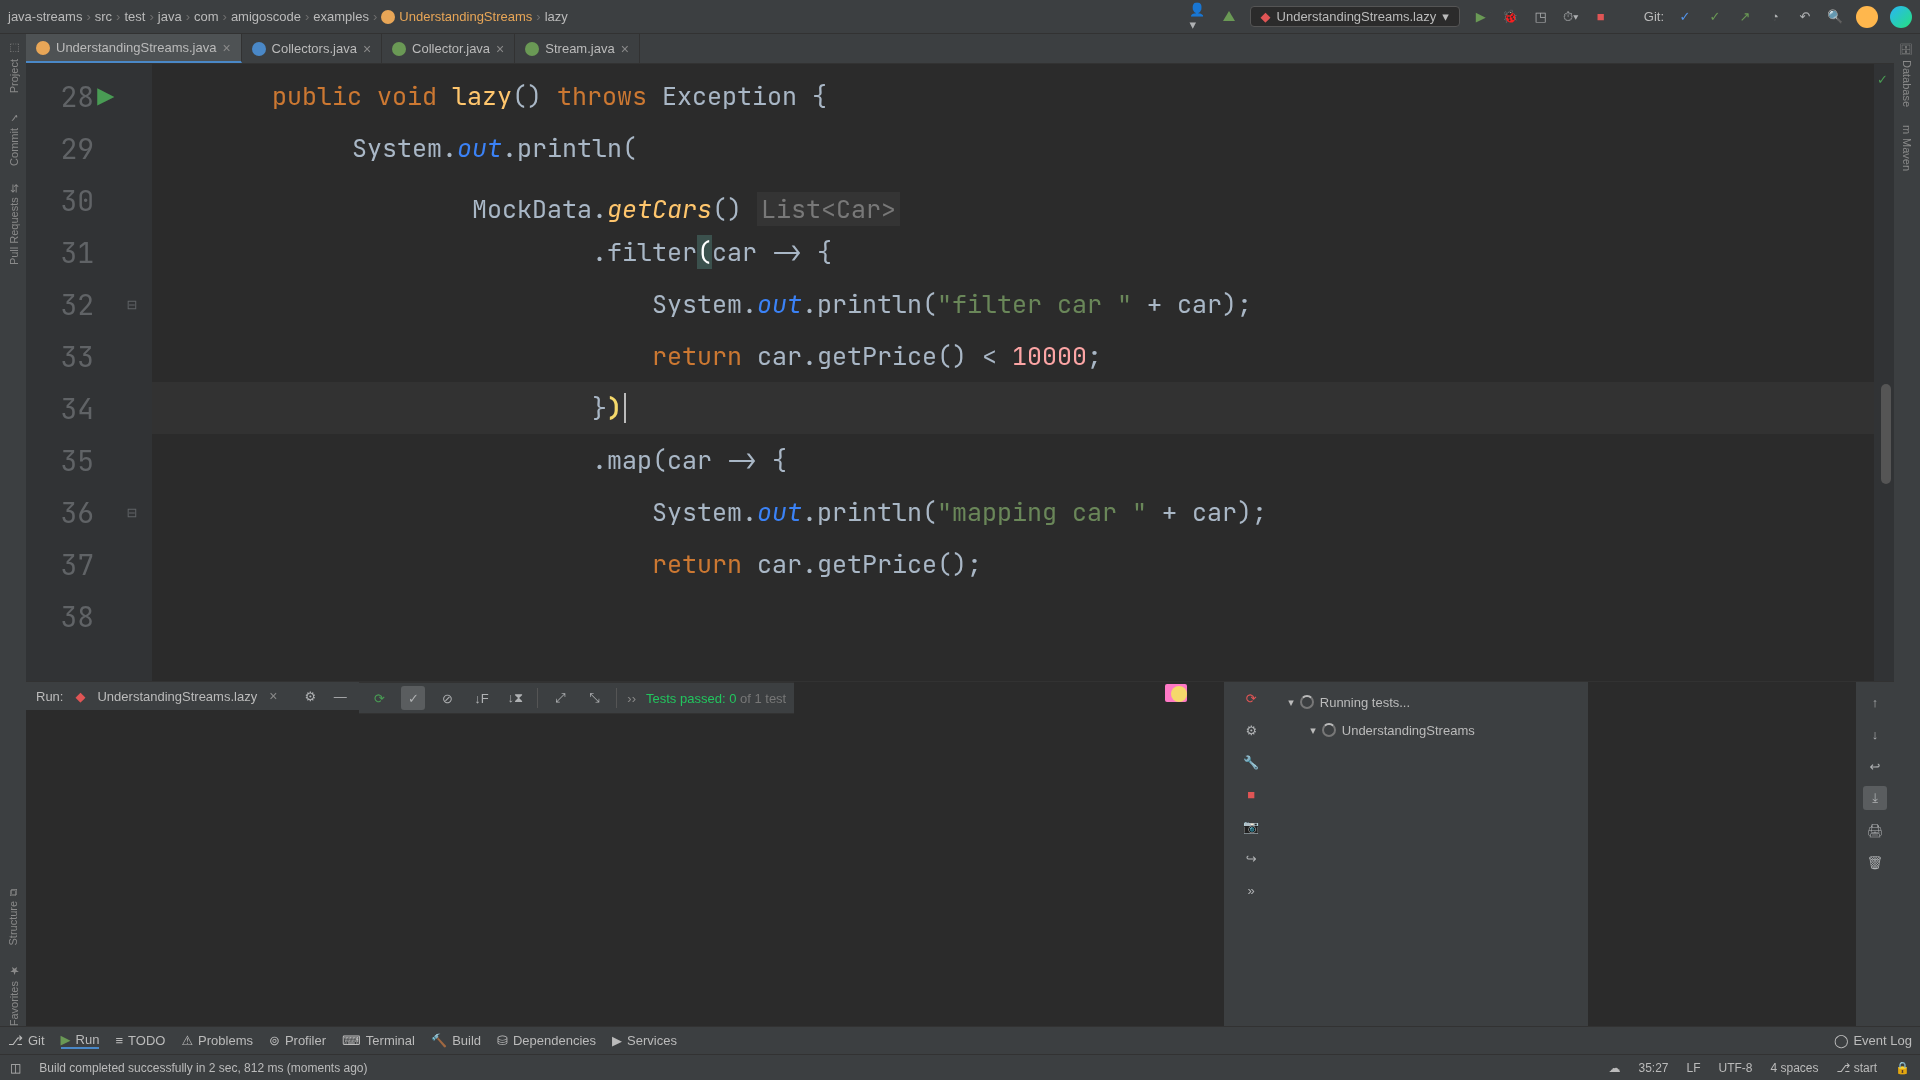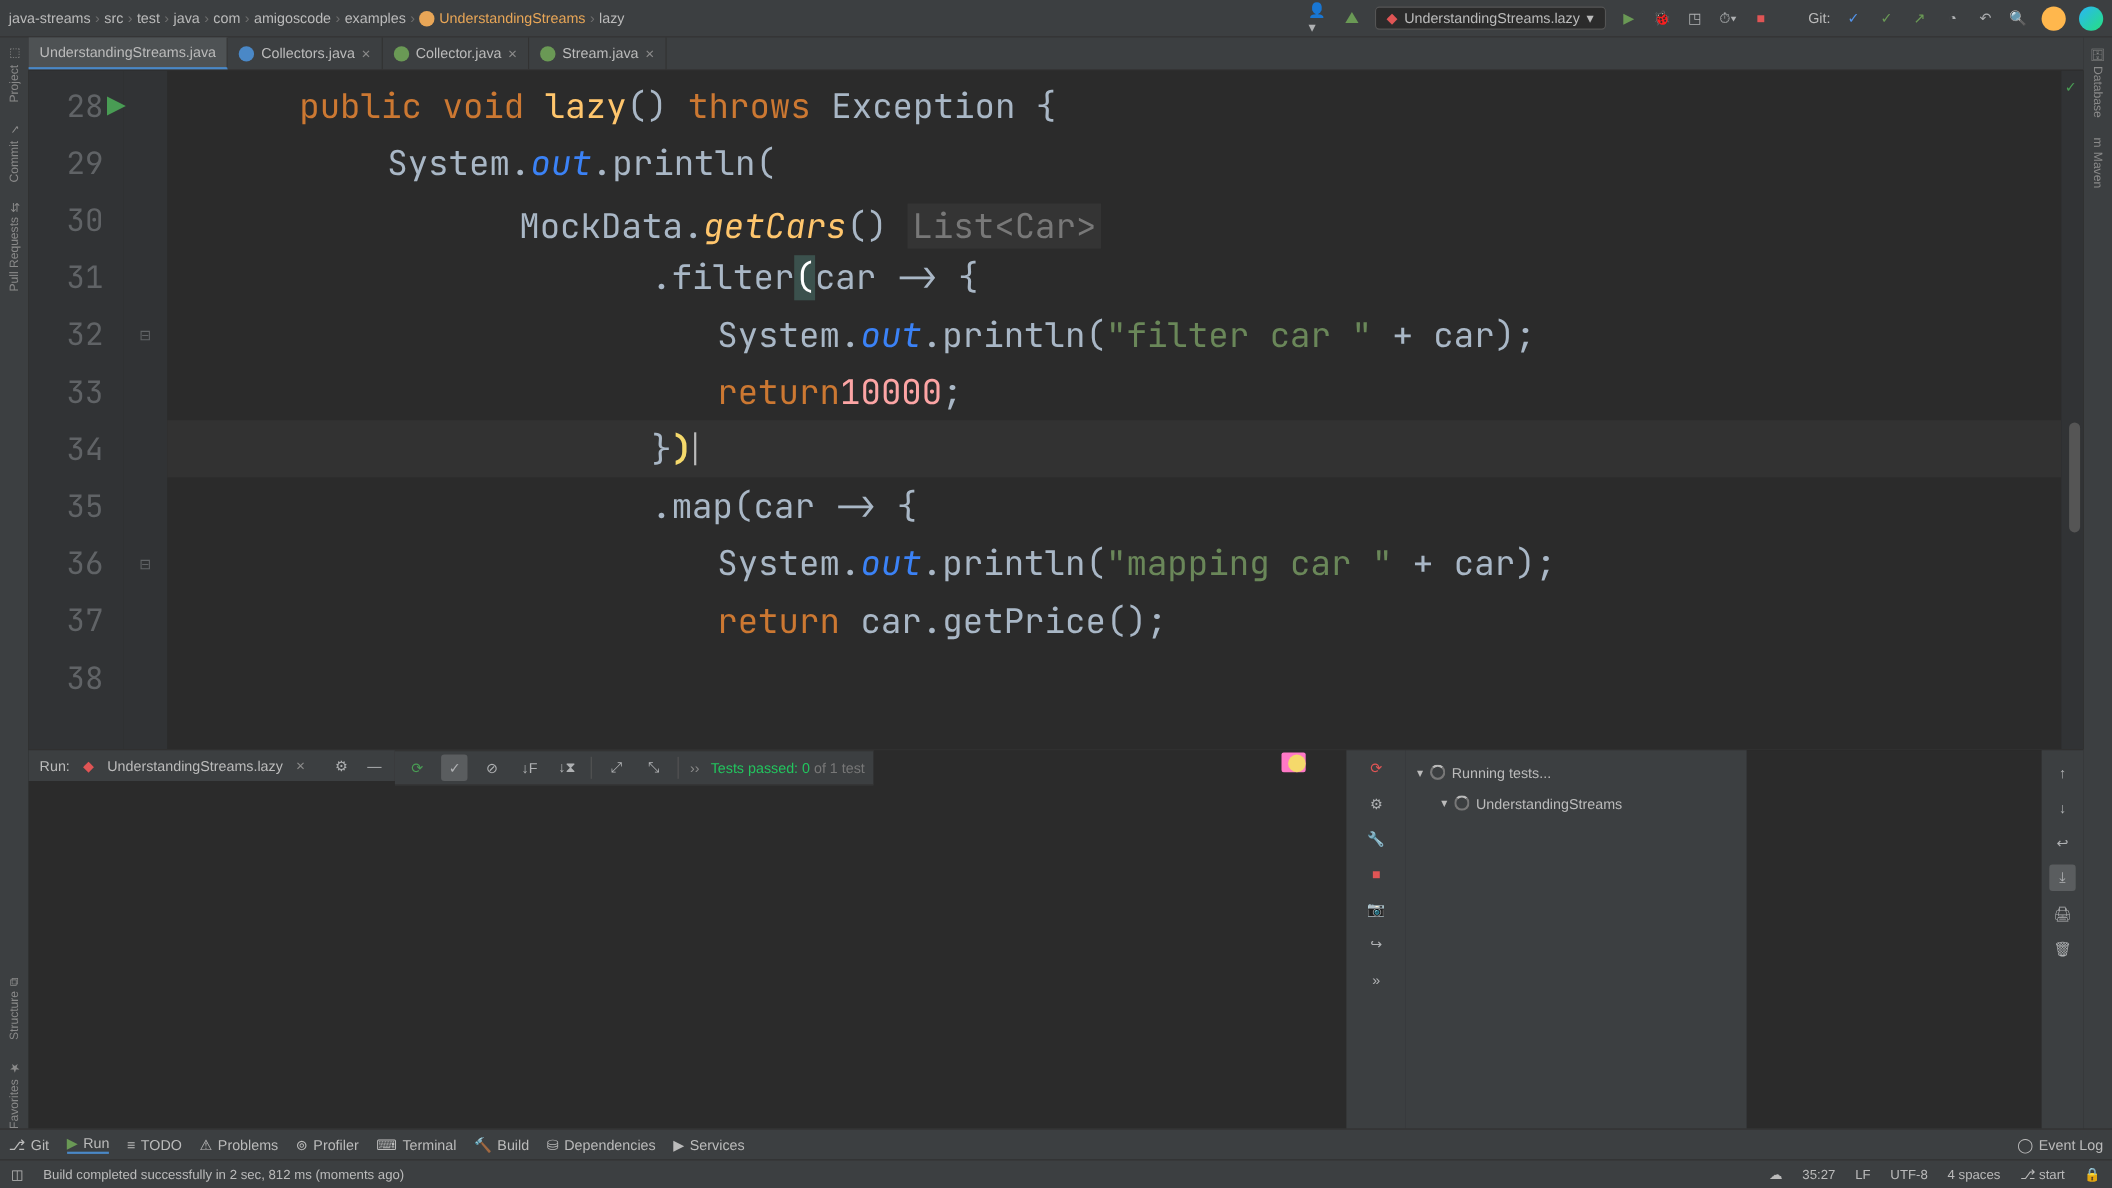--- a/index.html
+++ b/index.html
@@ -68,29 +68,29 @@
 }
 .tab {
   display: flex;
   align-items: center;
   padding: 0 10px;
   gap: 6px;
   color: #bbbbbb;
   border-right: 1px solid #323232;
   cursor: pointer;
 }
-.tab.active { background: #4e5254; border-bottom: 2px solid #4a88c7; flex-direction: column; }
+.tab.active { background: #4e5254; border-bottom: 2px solid #4a88c7; }
 .closex { color: #8a8a8a; font-size: 14px; }
 .circle-icon { width:14px; height:14px; border-radius:50%; display:inline-block;}
 .ci-orange{background:#e8a657;} .ci-blue{background:#4a88c7;} .ci-green{background:#6a9955;}
 .editor-body { flex: 1; display: flex; background: #2b2b2b; position: relative; overflow: hidden; }
 .gutter { width: 86px; background: #313335; padding-top: 6px; }
 .gutter-row { height: 52px; display:flex; align-items:center; justify-content:flex-end; padding-right: 18px; color:#606366; font-family: "JetBrains Mono","Consolas",monospace; font-size: 28px; position:relative;}
 .run-gutter { color:#499c54; position:absolute; right:-2px;}
-.code-area { flex:1; padding-top:6px; font-family:"JetBrains Mono","Consolas",monospace; font-size: 31px; position:relative;}
+.code-area { flex:1; padding-top:6px; font-family:"JetBrains Mono","Consolas",monospace; font-size: 25px; position:relative;}
 .code-line { height:52px; display:flex; align-items:center; white-space:pre; padding-left: 44px; position:relative;}
 .code-line.current { background:#323232; }
 .kw { color:#cc7832; font-style:normal;}
 .fn { color:#ffc66d; }
 .field-it { color:#3b82f6; font-style: italic; }
 .str { color:#6a8759; }
 .num { color:#fca5a5; }
 .hint { color:#787878; background:rgba(120,120,120,0.12); padding:0 4px;}
 .plain { color:#a9b7c6; }
 .bracket-hi { background:#3b514d; color:#fff; }
@@ -247,21 +247,21 @@
           <div class="fold-cell">⊟</div>
           <div class="fold-cell"></div>
           <div class="fold-cell"></div>
         </div>
       <div class="code-area" id="codearea">
           <div class="code-line" style="padding-left: 120px;"><span class="kw">public</span><span class="plain"> </span><span class="kw">void</span><span class="plain"> </span><span class="fn">lazy</span><span class="plain">() </span><span class="kw">throws</span><span class="plain"> Exception {</span></div>
           <div class="code-line" style="padding-left: 200px;"><span class="plain">System.</span><span class="field-it">out</span><span class="plain">.println(</span></div>
           <div class="code-line" style="padding-left: 320px; align-items: flex-end;"><span class="plain">MockData.</span><span class="fn" style="font-style: italic;">getCars</span><span class="plain">() </span><span class="hint">List&lt;Car&gt;</span></div>
           <div class="code-line" style="padding-left: 440px;"><span class="plain">.filter</span><span class="bracket-hi">(</span><span class="plain">car -&gt; {</span></div>
           <div class="code-line" style="padding-left: 500px;"><span class="plain">System.</span><span class="field-it">out</span><span class="plain">.println(</span><span class="str">"filter car "</span><span class="plain"> + car);</span></div>
-          <div class="code-line" style="padding-left: 500px;"><span class="kw">return</span><span class="num">10000</span><span class="plain">;</span></div>
+          <div class="code-line" style="padding-left: 500px;"><span class="kw">return</span><span class="plain"> car.getPrice() &lt; </span><span class="num">10000</span><span class="plain">;</span></div>
           <div class="code-line current" style="padding-left: 440px;"><span class="plain">}</span><span class="paren-y">)</span><span class="caret-visual"></span></div>
           <div class="code-line" style="padding-left: 440px;"><span class="plain">.map(car -&gt; {</span></div>
           <div class="code-line" style="padding-left: 500px;"><span class="plain">System.</span><span class="field-it">out</span><span class="plain">.println(</span><span class="str">"mapping car "</span><span class="plain"> + car);</span></div>
           <div class="code-line" style="padding-left: 500px;"><span class="kw">return</span><span class="plain"> car.getPrice();</span></div>
         </div>
       <div class="editor-right-gutter">
         <span class="chk">✓</span>
         <div class="scroll-thumb"></div>
       </div>
     </div>

